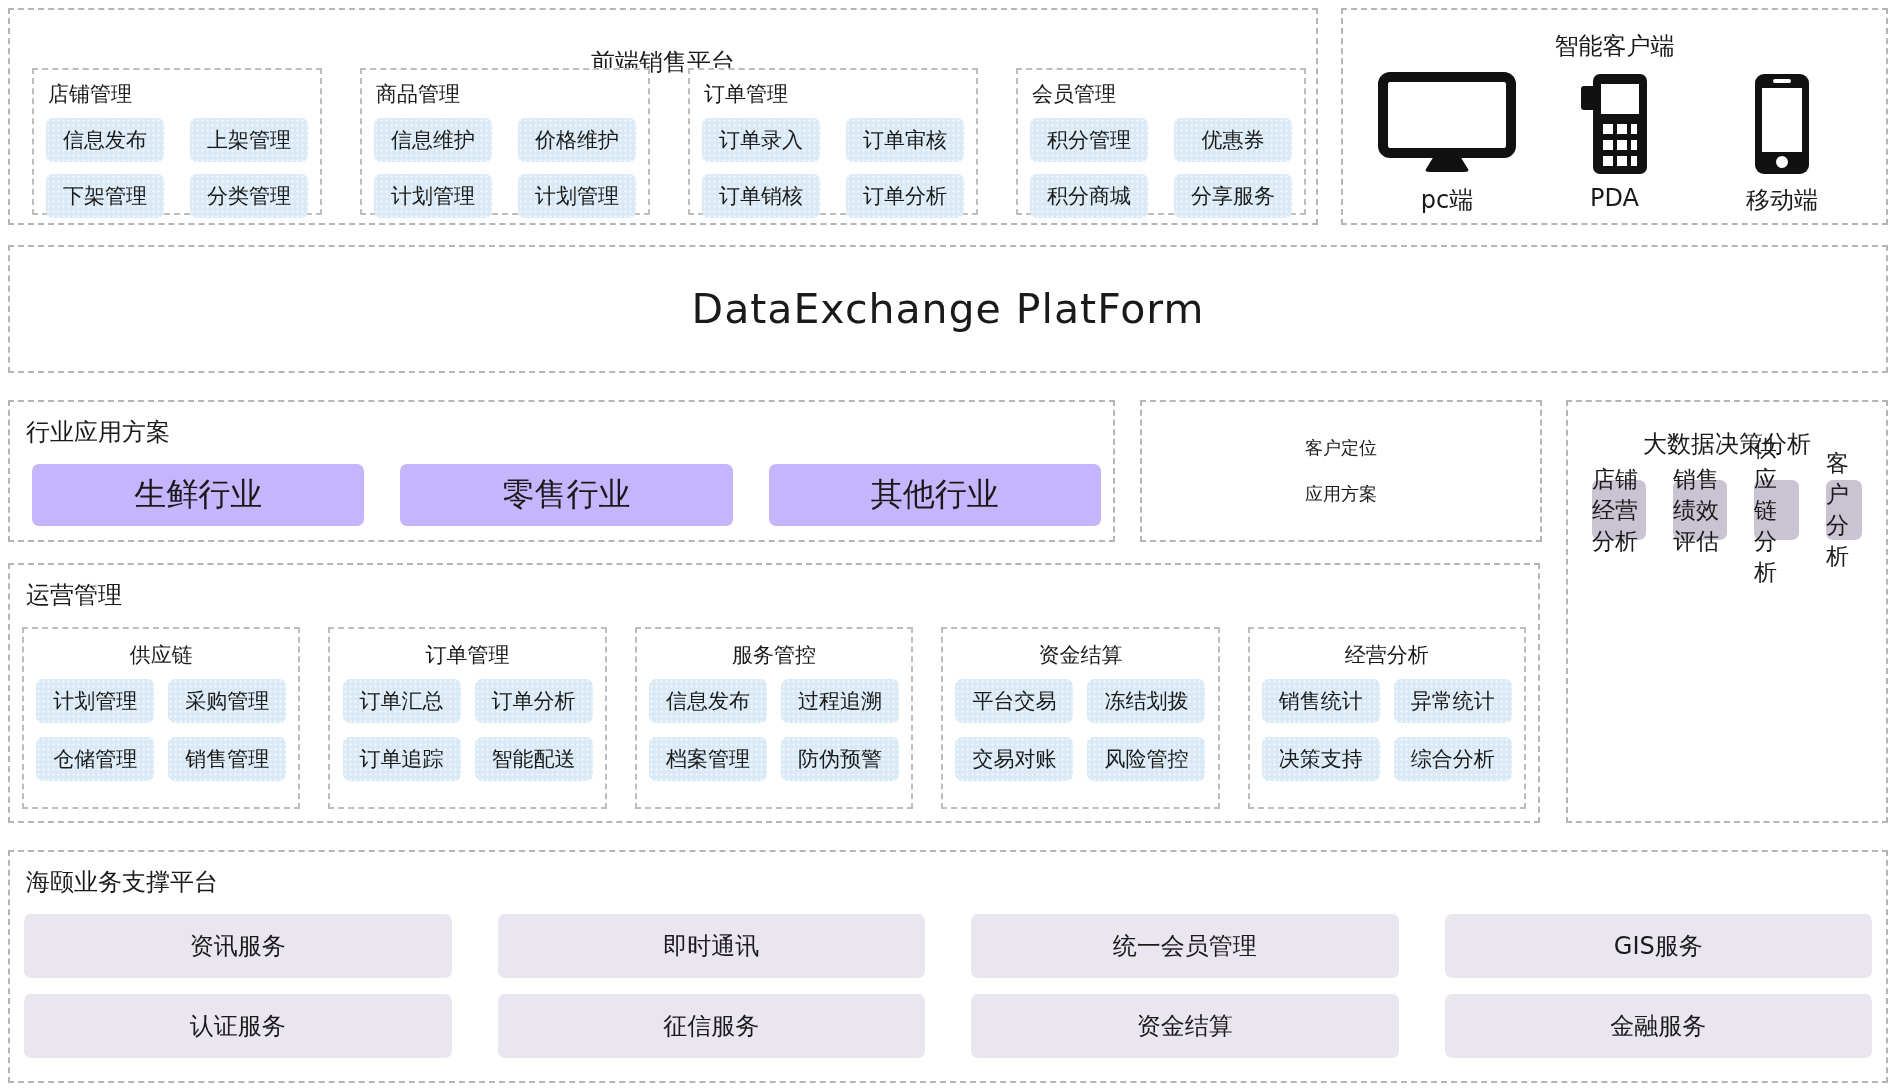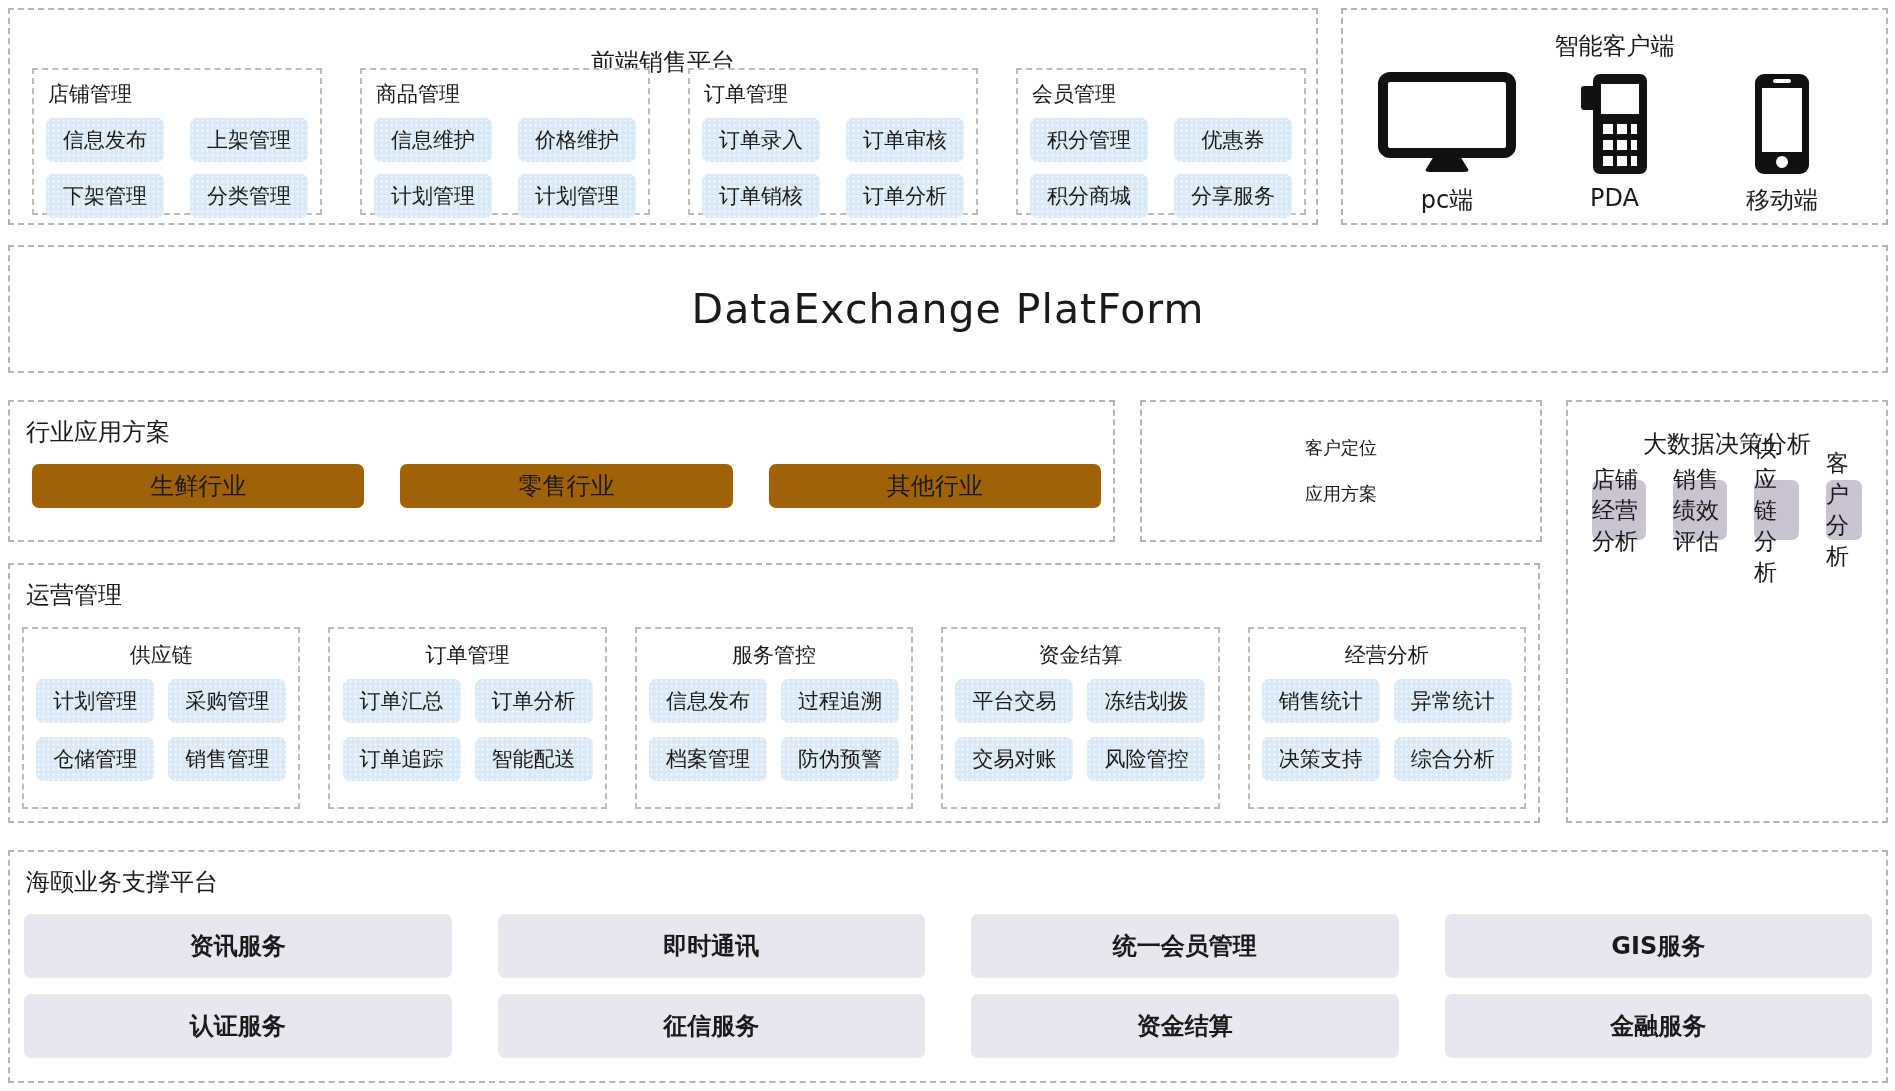--- a/index.html
+++ b/index.html
@@ -5,21 +5,21 @@
   html,body{margin:0;padding:0;background:#fff;}
   #stage{position:relative;width:1895px;height:1091px;background:#fff;
          font-family:"DejaVu Sans","Liberation Sans",sans-serif;color:#1a1a1a;overflow:hidden;}
   .panel{position:absolute;border:2px dashed #b5b5b5;background:#fff;box-sizing:border-box;}
   .subpanel{border:2px dashed #bdbdbd;box-sizing:border-box;background:#fff;}
   .panel-title{font-size:24px;text-align:center;}
   .corner-title{position:absolute;left:16px;top:14px;font-size:24px;}
   .group-title{font-size:21px;}
   .tag{height:44px;line-height:44px;text-align:center;font-size:21px;background:#d9eaf6;}
   .dotted{background-image:radial-gradient(rgba(255,255,255,.55) 1px,transparent 1.2px);background-size:5px 5px;border-radius:7px;}
-  .bigbox{height:44px;display:flex;align-items:center;justify-content:center;font-size:24px;background:#a16207;}
+  .bigbox{height:62px;display:flex;align-items:center;justify-content:center;font-size:32px;background:#c4b5fd;}
   .graybox{height:60px;display:flex;align-items:center;justify-content:center;font-size:23px;background:#c9c3d2;}
   .lavbox{height:64px;display:flex;align-items:center;justify-content:center;font-size:24px;background:#eae6f0;}
 
   
   #frontend{left:8px;top:8px;width:1310px;height:217px;}
   #frontend .panel-title{margin-top:36px;}
   #frontend-groups{position:absolute;left:22px;right:16px;top:58px;bottom:8px;display:flex;gap:38px;}
   #frontend-groups .fgroup{flex:1;padding:8px 12px;}
   #frontend-groups .group-title{margin:2px 0 10px 2px;}
   .taggrid{display:grid;grid-template-columns:repeat(2,118px);column-gap:26px;row-gap:12px;}
@@ -51,21 +51,21 @@
 
   
   #operations{left:8px;top:563px;width:1532px;height:260px;}
   #ops-groups{position:absolute;left:12px;right:12px;top:62px;bottom:12px;display:flex;gap:28px;}
   #ops-groups .fgroup{flex:1;padding:6px 8px;}
   #ops-groups .group-title{text-align:center;margin:6px 0 10px;}
   #ops-groups .taggrid{justify-content:center;column-gap:14px;row-gap:14px;}
 
   
   #support{left:8px;top:850px;width:1880px;height:233px;}
-  #support-grid{position:absolute;left:14px;right:14px;top:62px;display:grid;grid-template-columns:repeat(4,1fr);column-gap:46px;row-gap:16px;font-weight:bold;}
+  #support-grid{position:absolute;left:14px;right:14px;top:62px;display:grid;grid-template-columns:repeat(4,1fr);column-gap:46px;row-gap:16px;}
 
   svg{display:block;}
 </style>
 </head>
 <body>
 
 <div id="stage">
 
   <div class="panel" id="frontend">
     <div class="panel-title">前端销售平台</div>

